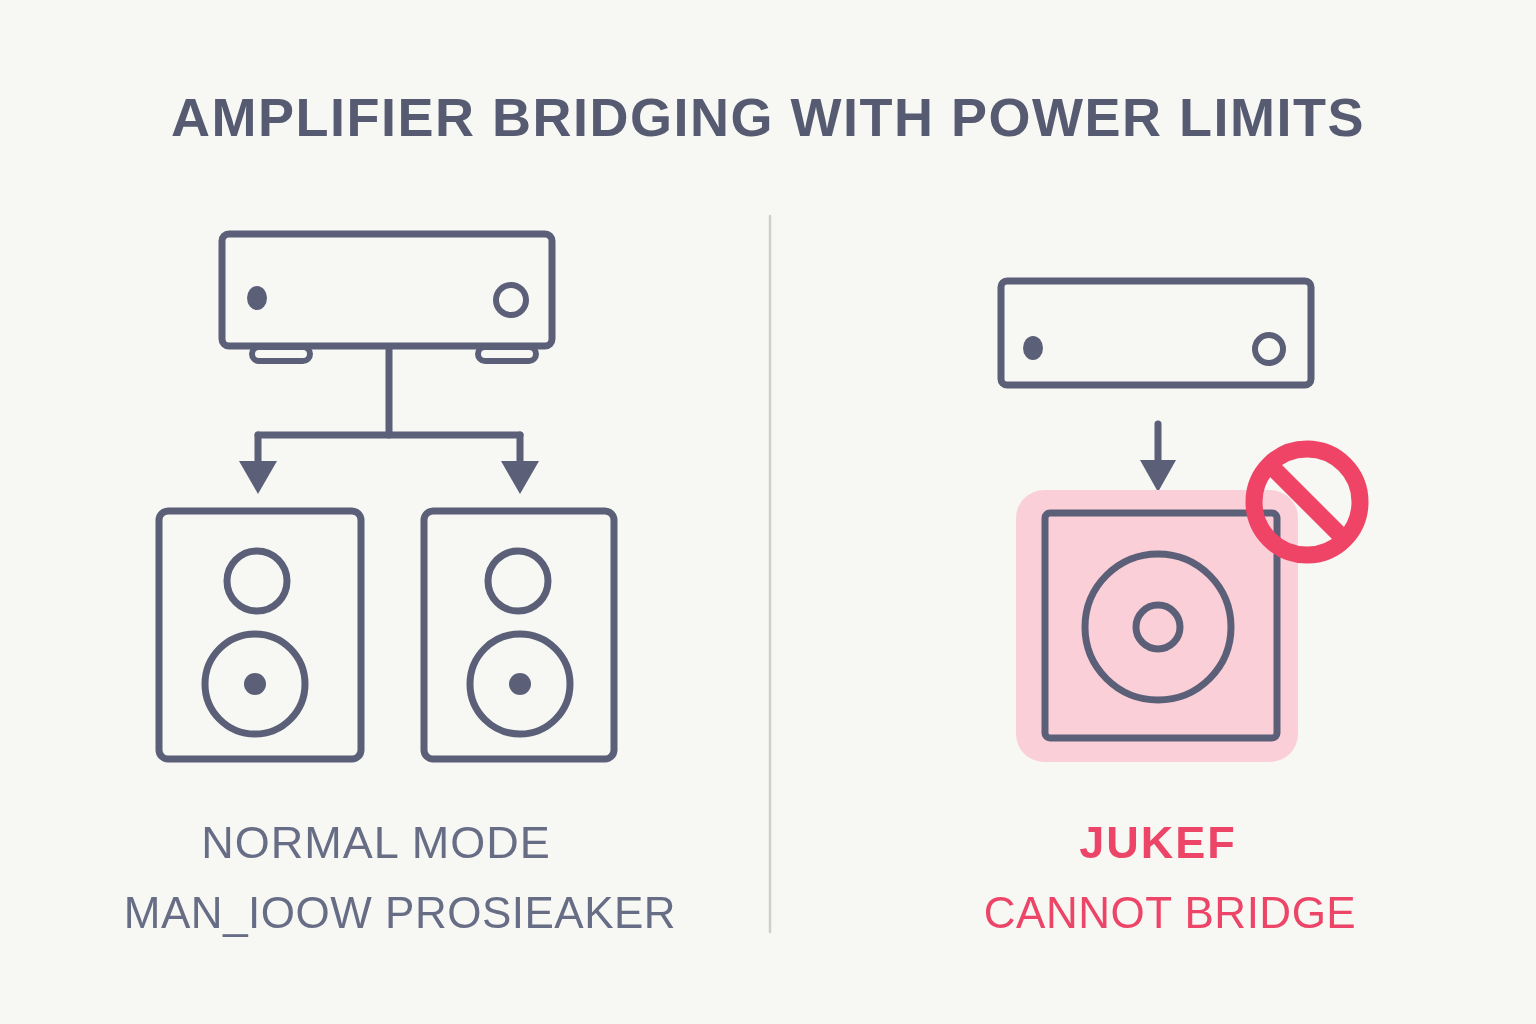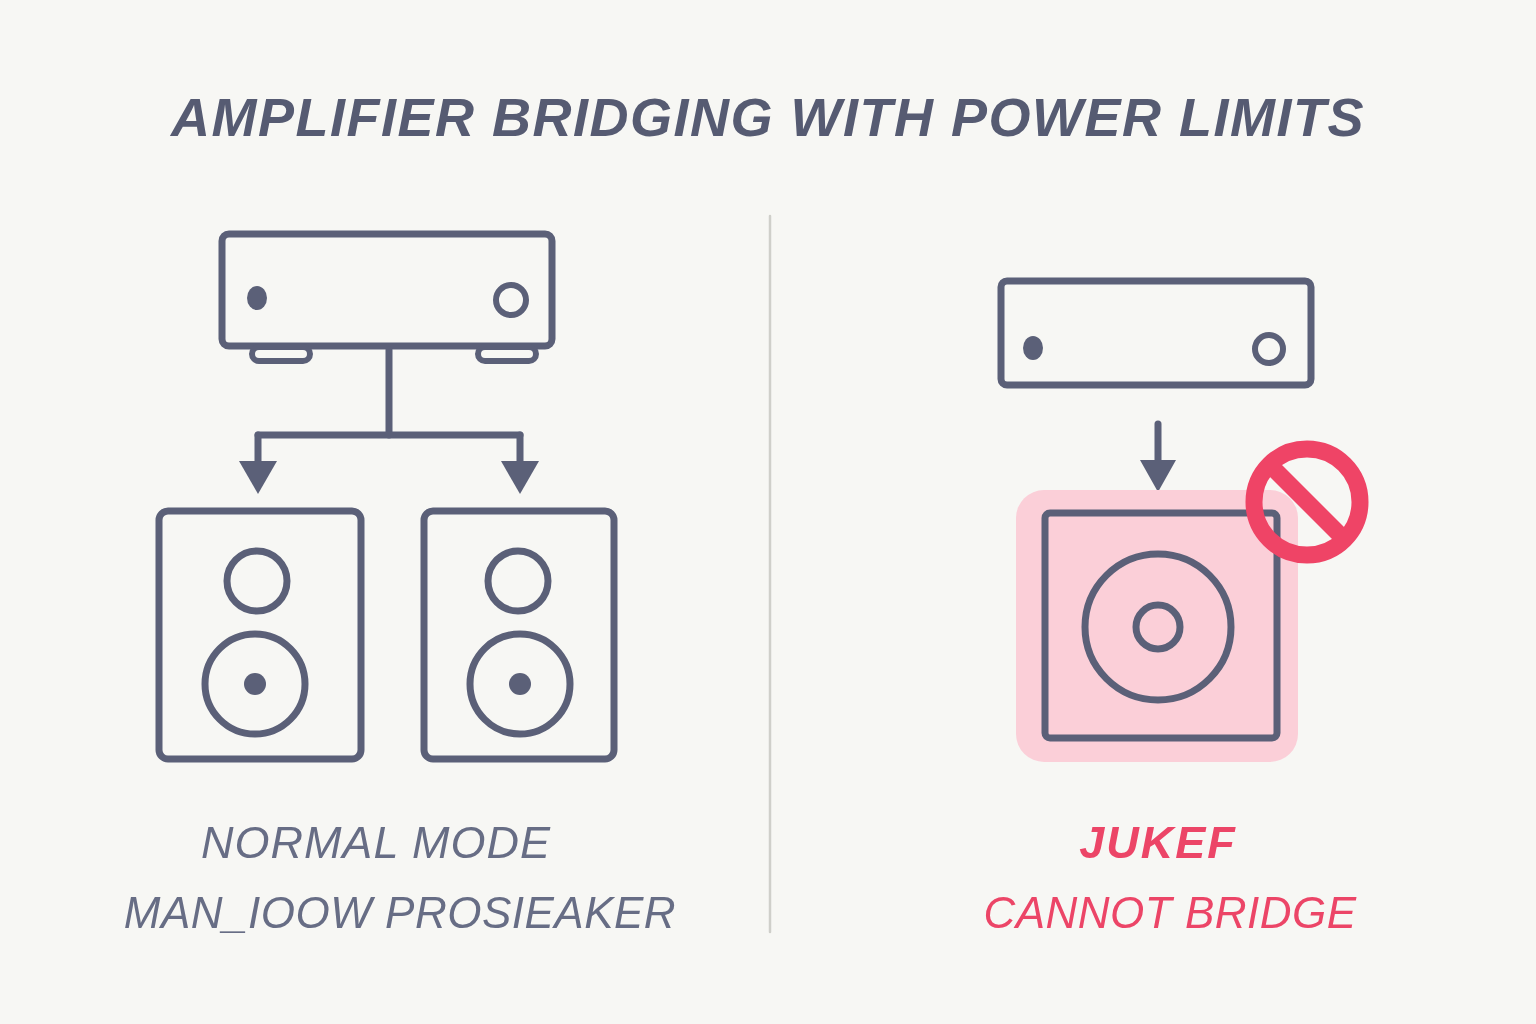--- a/index.html
+++ b/index.html
@@ -7,21 +7,20 @@
     padding: 0;
     background: #f7f7f4;
   }
   #stage {
     position: relative;
     width: 1536px;
     height: 1024px;
     background: #f7f7f4;
     overflow: hidden;
     font-family: "Liberation Sans", sans-serif;
-    font-style: italic;
   }
   #diagram-svg {
     position: absolute;
     inset: 0;
     width: 1536px;
     height: 1024px;
   }
   .title-text {
     font-family: "Liberation Sans", sans-serif;
     font-size: 54px;

